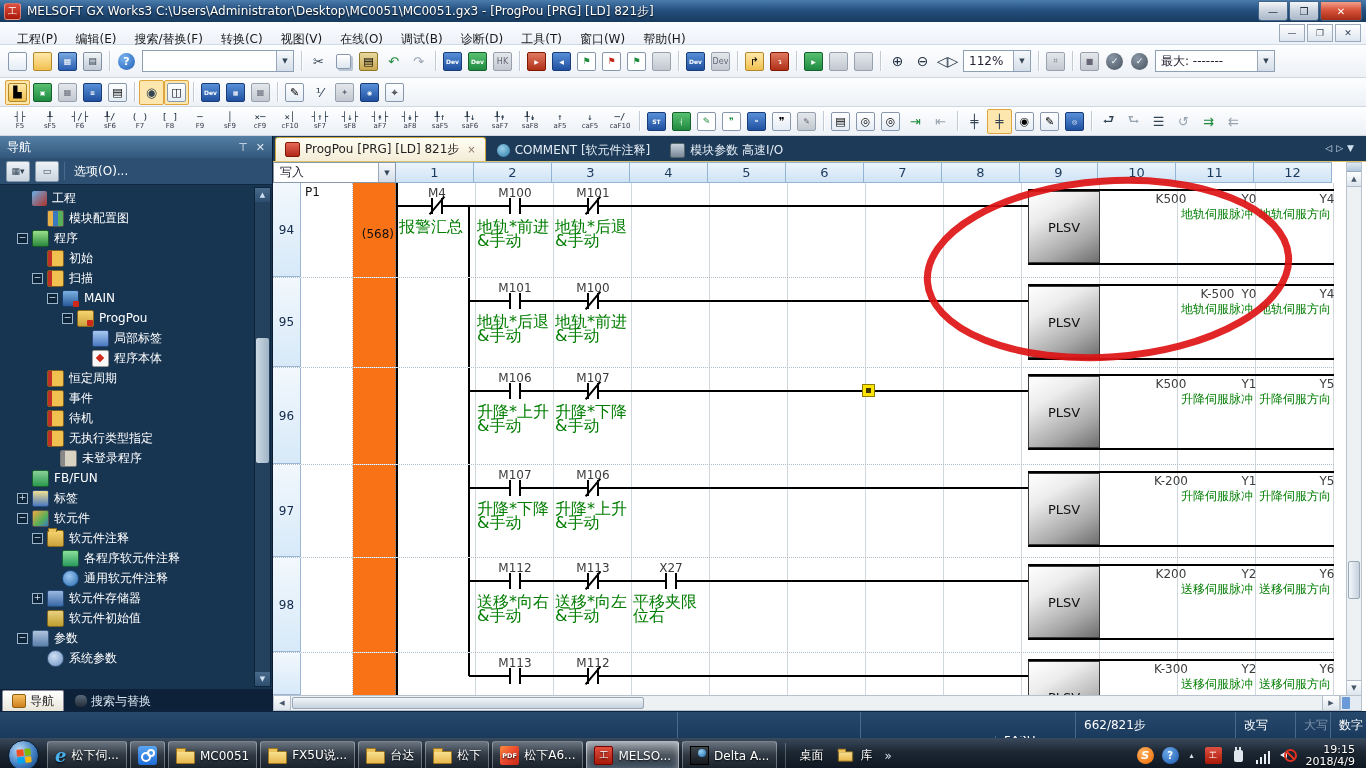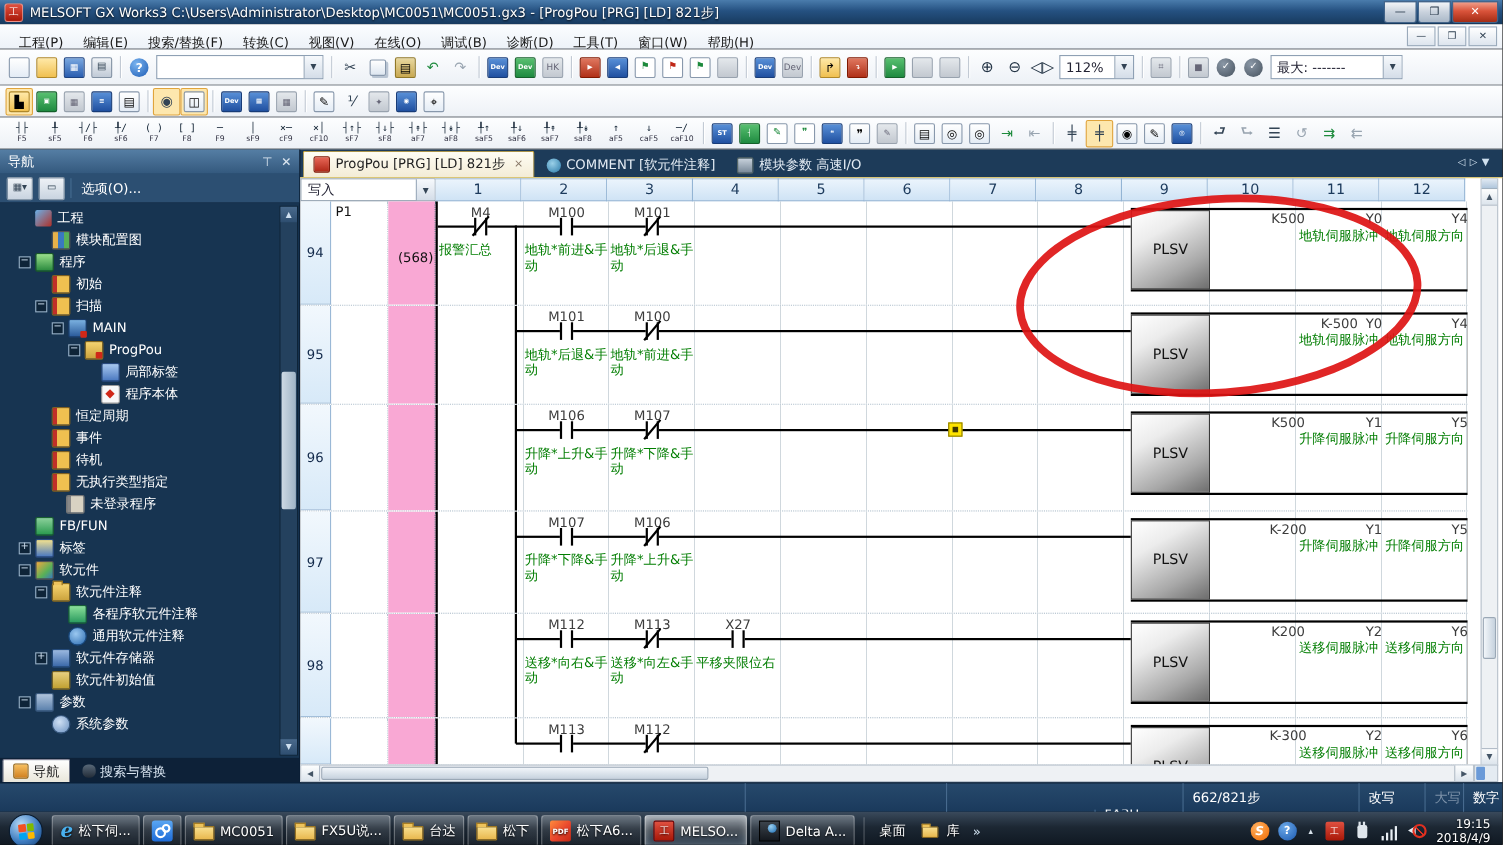--- a/index.html
+++ b/index.html
@@ -105,30 +105,30 @@
   #ebody{flex:1;position:relative;background:#fff;border-top:1px solid #d9c26a;overflow:hidden;}
   .ehead{height:21px;display:flex;}
   .mode{width:123px;flex:none;border:1px solid #8898a8;background:#fff;display:flex;align-items:stretch;font-size:12px;color:#223;box-sizing:border-box;}
   .mode .mv{padding-left:6px;flex:1;display:flex;align-items:center;}
   .hcell{width:78px;flex:none;background:linear-gradient(#ebf4fc,#cfe3f5);border-right:1px solid #93b4d4;border-bottom:1px solid #93b4d4;border-top:1px solid #93b4d4;display:flex;align-items:center;justify-content:center;font-size:13px;color:#1c3a5c;box-sizing:border-box;}
   #rows{position:absolute;top:21px;left:0;width:1061px;}
   .lrow{display:flex;position:relative;border-bottom:1px dotted #aebecb;overflow:hidden;box-sizing:border-box;}
   .c-num{width:28px;flex:none;background:linear-gradient(#f2f8fd,#d7e9f8);border-right:1px solid #9ab8d6;border-bottom:1px solid #9ab8d6;display:flex;align-items:center;justify-content:center;font-size:12px;color:#12294a;box-sizing:border-box;}
   .c-label{width:52px;flex:none;position:relative;border-right:1px dotted #b8c6d2;font-size:12px;color:#111;box-sizing:border-box;}
   .c-label .ptr{position:absolute;top:2px;left:4px;}
-  .c-step{width:43px;flex:none;background:#f9a8d4;border-right:1px dotted #6a8a9a;position:relative;font-size:12px;color:#111;box-sizing:border-box;}
+  .c-step{width:43px;flex:none;background:#f97316;border-right:1px dotted #6a8a9a;position:relative;font-size:12px;color:#111;box-sizing:border-box;}
   .c-step .sv{position:absolute;top:44px;right:1px;}
   .c-grid{flex:1;position:relative;border-left:2px solid #000;background-image:repeating-linear-gradient(to right,transparent 0,transparent 77px,rgba(150,168,180,.45) 77px,rgba(150,168,180,.45) 78px);}
   .wire{position:absolute;top:22px;height:2px;background:#000;}
   .branch{position:absolute;left:70px;width:2px;background:#000;}
   .contact{position:absolute;top:0;width:78px;}
   .cdev{position:absolute;top:3px;width:100%;text-align:center;font-size:12px;color:#3c3c3c;}
   .cbars{position:absolute;top:15px;left:33px;width:12px;height:16px;background:#fff;border-left:2px solid #000;border-right:2px solid #000;box-sizing:border-box;}
   .slash{position:absolute;top:-4px;left:3px;width:2px;height:23px;background:#000;transform:rotate(40deg);}
-  .ccmt{position:absolute;top:37px;left:1px;width:76px;font-size:12px;line-height:14px;color:#007d00;word-break:break-all;}
+  .ccmt{position:absolute;top:37px;left:1px;width:76px;font-size:16px;line-height:14px;color:#007d00;word-break:break-all;}
   .lcursor{position:absolute;top:16px;width:13px;height:13px;background:#ffe400;border:1px solid #8a7a00;box-sizing:border-box;}
   .lcursor::after{content:"";position:absolute;inset:3px;background:#403800;}
   .fblock{position:absolute;left:630px;top:6px;width:306px;height:72px;border-top:2px solid #000;border-bottom:2px solid #000;border-right:2px solid #000;box-sizing:content-box;}
   .fbox{position:absolute;left:0;top:0;bottom:0;width:72px;background:linear-gradient(150deg,#ffffff,#ececec 30%,#a8a8a8 72%,#6e6e6e);border:1px solid #3a3a3a;display:flex;align-items:center;justify-content:center;font-size:13px;color:#111;box-sizing:border-box;}
   .oper{position:absolute;top:0;height:100%;width:78px;}
   .ov{position:absolute;top:1px;width:100%;text-align:center;font-size:12px;color:#3c3c3c;margin-left:32px;}
   .oc{position:absolute;top:16px;left:1px;width:76px;font-size:12px;line-height:14px;color:#007d00;text-align:center;word-break:break-all;}
   
   .vscroll{position:absolute;top:0;right:4px;width:16px;height:534px;background:#eef1f4;border:1px solid #b8c2cc;box-sizing:border-box;}
   .vs-split{height:8px;background:linear-gradient(#dfe8f2,#b0c6dc);border-bottom:1px solid #9aaabb;}

